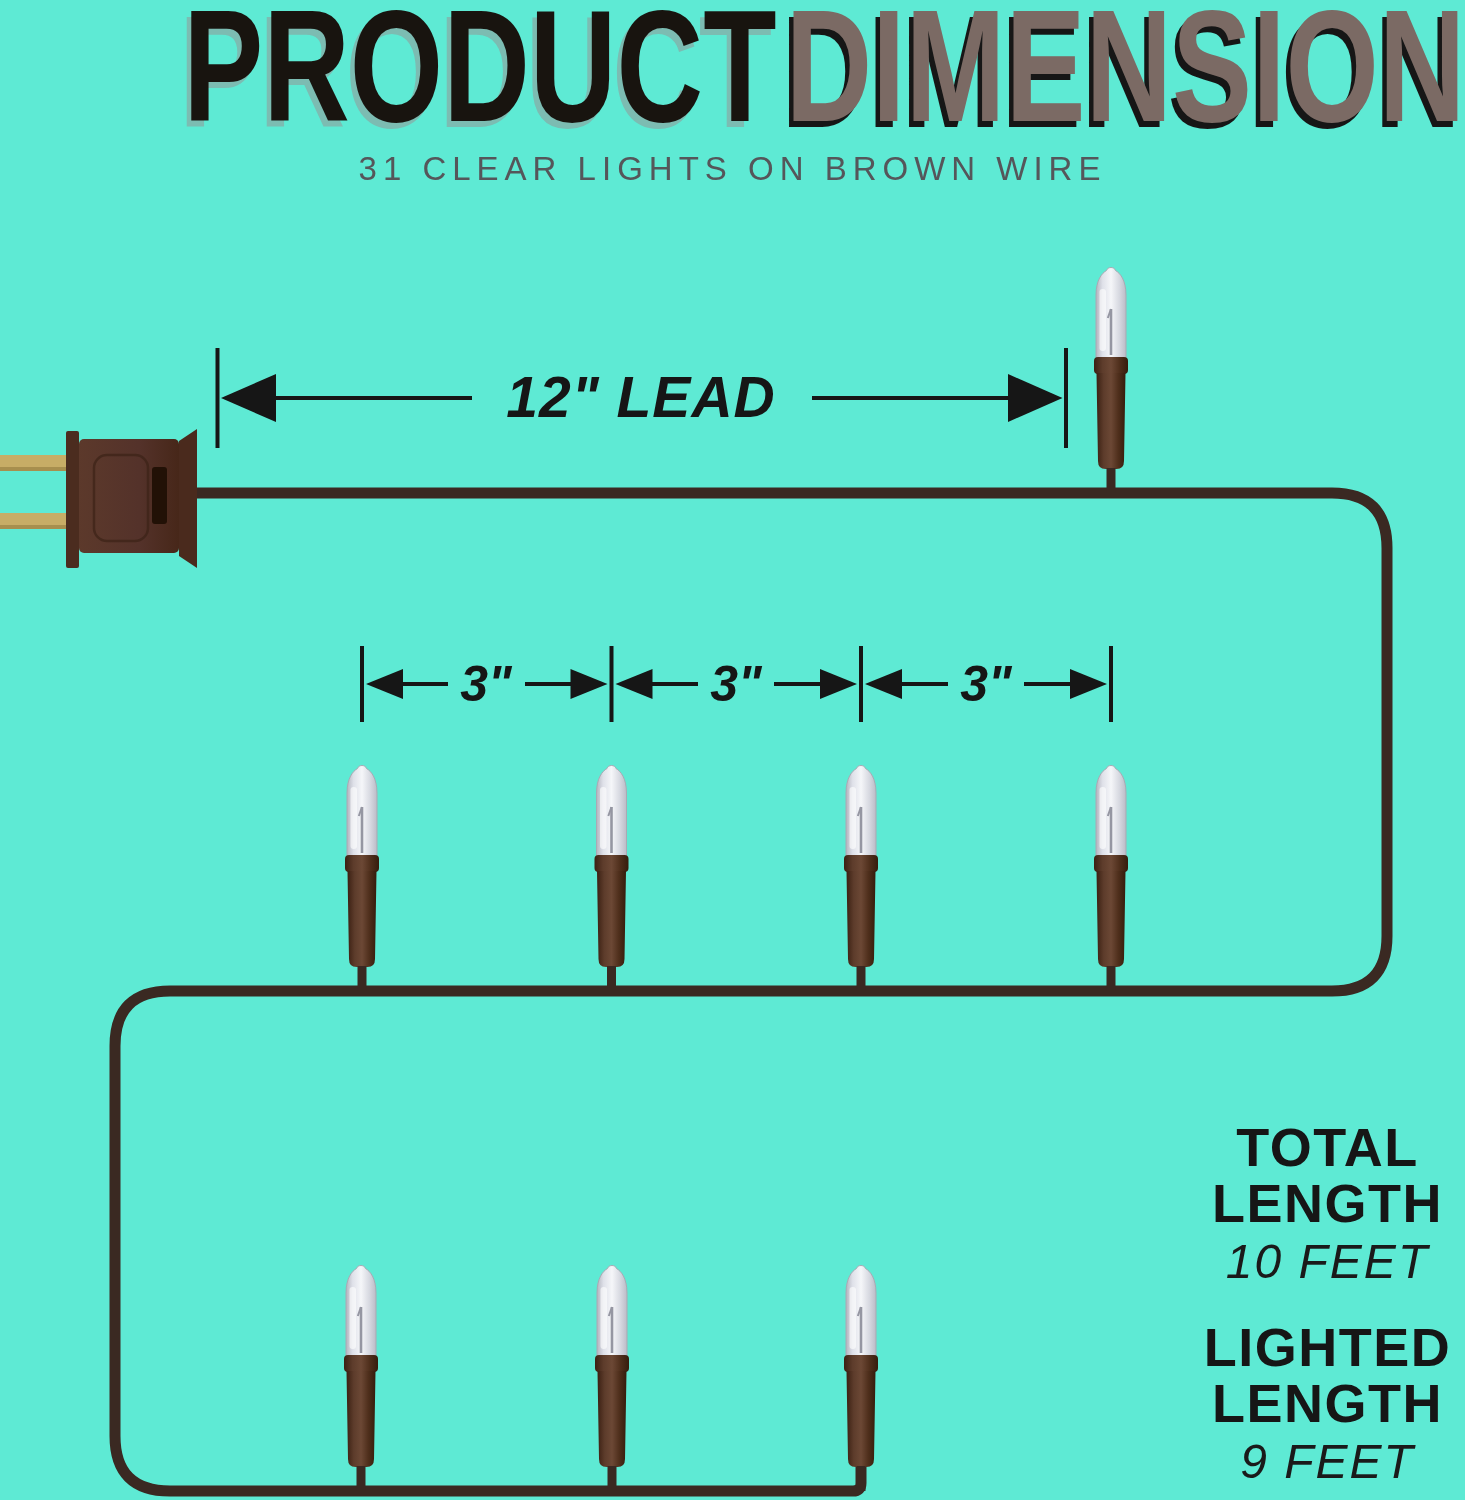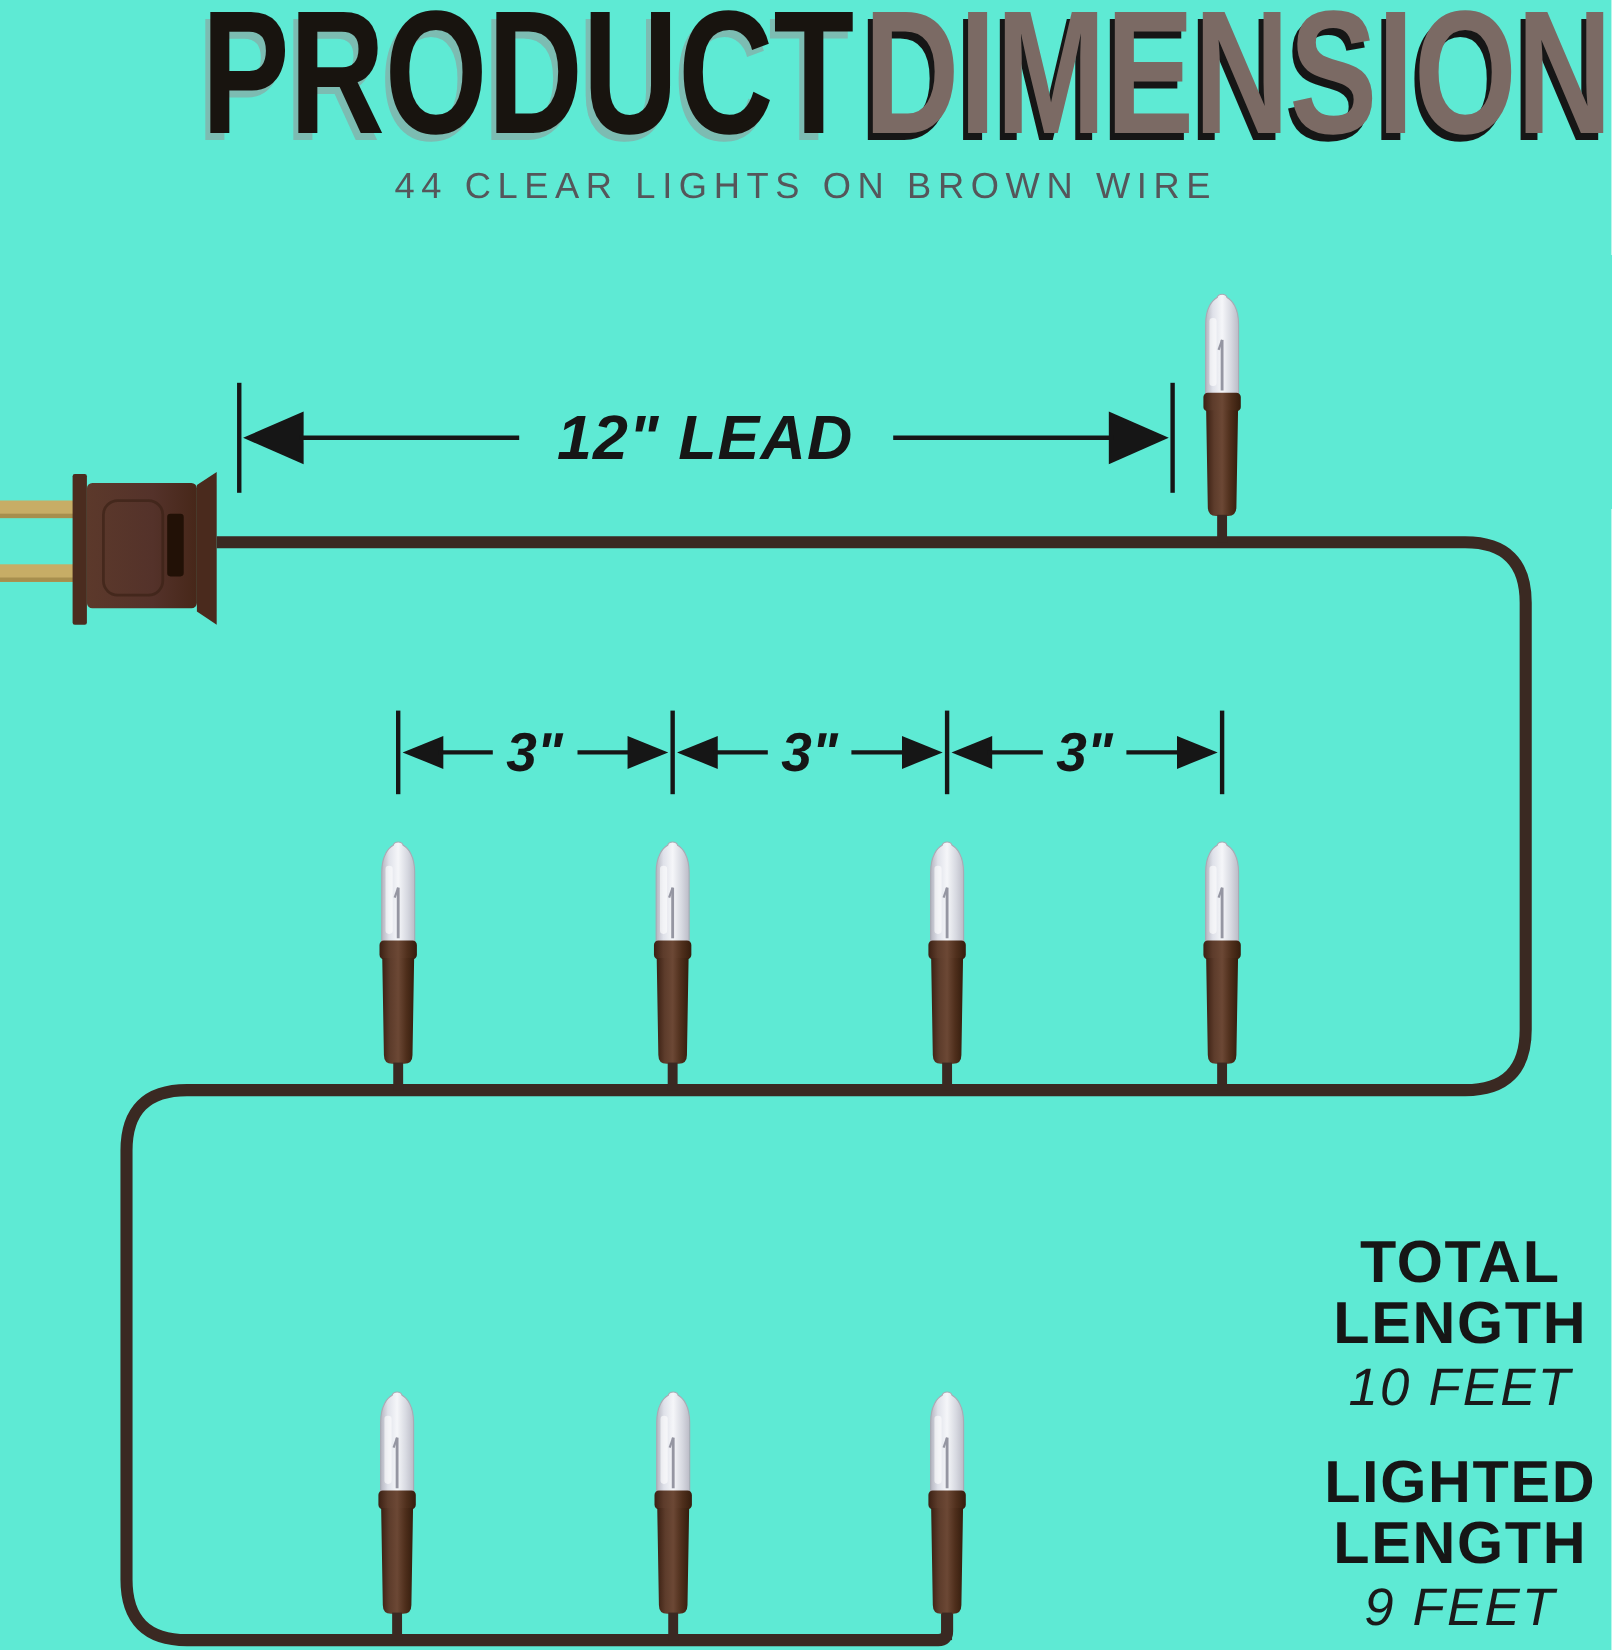--- a/index.html
+++ b/index.html
@@ -30,21 +30,21 @@
   .spec-title { font-size:54px; font-weight:700; line-height:56px; letter-spacing:1.5px; }
   .spec-value { font-size:48px; font-style:italic; line-height:54px; letter-spacing:2px; margin-top:4px; color:#1a1a1a; }
 </style>
 </head>
 <body>
 
 <div class="stage">
 
   <h1 class="title"><span class="t1">PRODUCT</span><span class="t2">DIMENSION</span></h1>
 
-  <div class="subtitle">44 CLEAR LIGHTS ON BROWN WIRE</div>
+  <div class="subtitle">31 CLEAR LIGHTS ON BROWN WIRE</div>
 
   <svg class="diagram" width="1465" height="1500" viewBox="0 0 1465 1500">
     <defs>
       <linearGradient id="gGlass" x1="0" y1="0" x2="1" y2="0">
         <stop offset="0" stop-color="#b3b4bf"></stop>
           <stop offset="0.22" stop-color="#dfe1e9"></stop>
         <stop offset="0.5" stop-color="#f5f6f9"></stop>
           <stop offset="0.78" stop-color="#d6d8e0"></stop>
         <stop offset="1" stop-color="#bbbcc7"></stop>
       </linearGradient>

